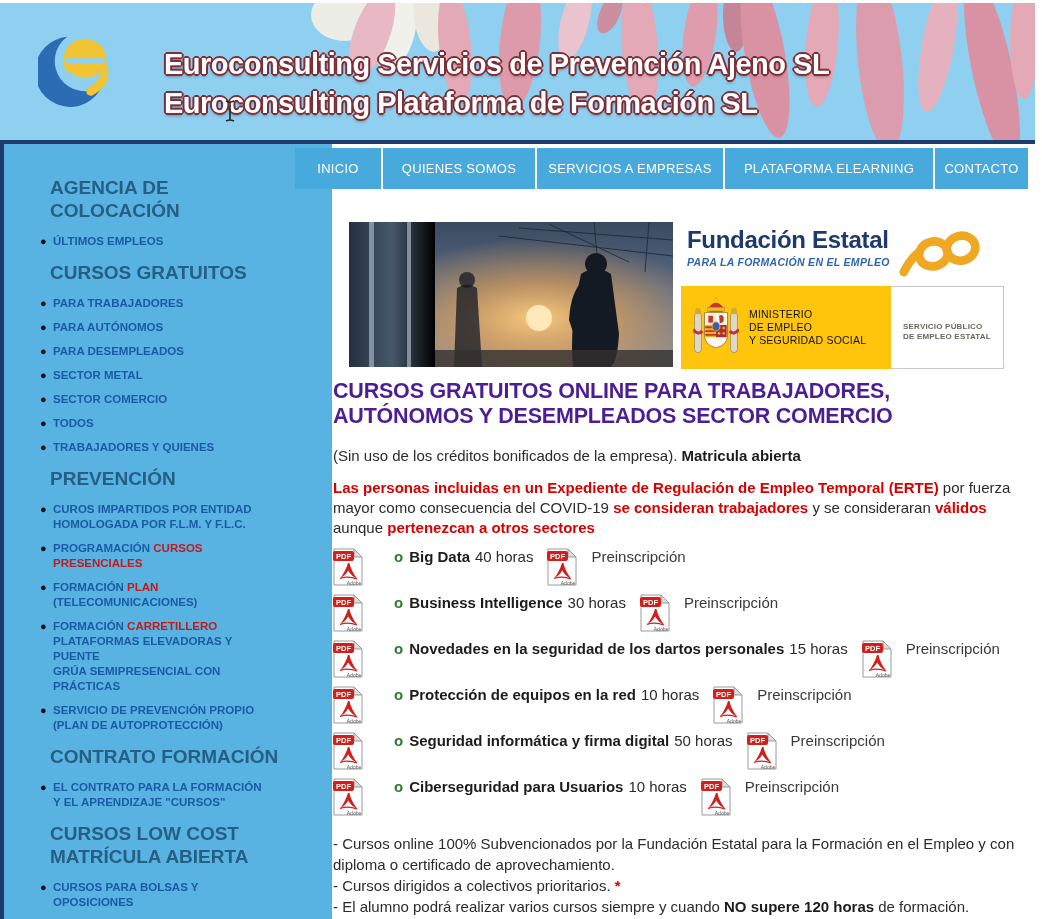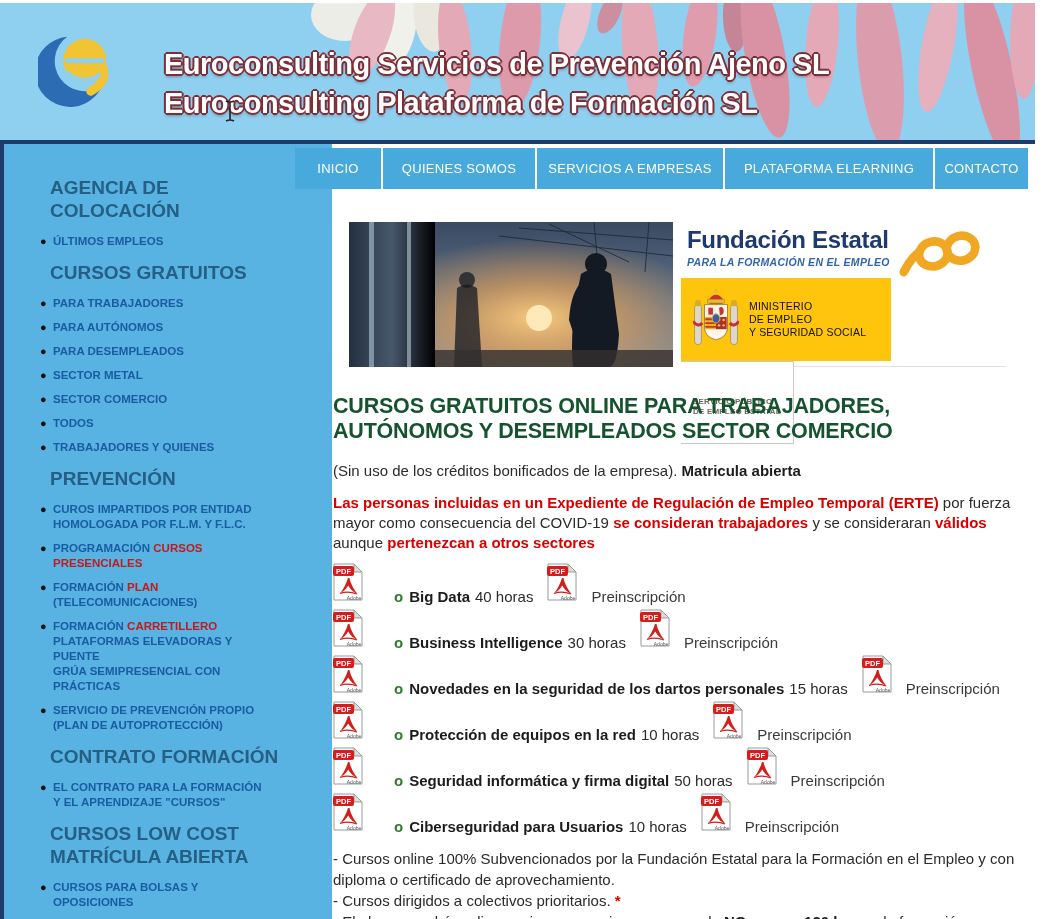--- a/index.html
+++ b/index.html
@@ -40,36 +40,36 @@
 
   
   .content { position:absolute; left:295px; top:189px; width:740px; color:#2b2b2b; }
   .banner { display:flex; margin:33px 0 0 38px;padding-left:16px; }
   .banner-photo { width:324px; height:145px; flex:0 0 324px; }
   .fundae { width:325px; height:145px; margin-left:8px; background:#fff; border-bottom:1px solid #e2e2e2; }
   .fundae-top { display:flex; padding:4px 0 0 6px; height:56px; }
   .fundae-title { font-size:24px; font-weight:bold; color:#1d3a70; letter-spacing:-0.3px; }
   .fundae-sub { font-size:10.5px; font-style:italic; font-weight:bold; color:#2f66ad; letter-spacing:.3px; margin-top:2px; }
   .fundae-inf { margin-left:8px; margin-top:2px; }
-  .fundae-bottom { display:flex; margin-top:0;flex-direction:column; }
+  .fundae-bottom { display:flex; margin-top:8px; }
   .ministerio { width:210px; height:83px; background:#ffc40c; display:flex; align-items:center; padding-left:12px; }
   .min-lines { margin-left:10px; font-size:10.5px; line-height:13px; color:#131313; letter-spacing:.2px; }
   .sepe { width:113px; height:83px; background:#fff; border:1px solid #c9c9c9; border-left:none;
     font-size:8px; font-weight:bold; color:#6b685c; line-height:10px; padding:35px 0 0 12px; letter-spacing:.2px; }
 
-  h1.page-title { margin:27px 0 0 38px; font-size:21.5px; line-height:24.5px; color:#14532d;
+  h1.page-title { margin:12px 0 0 38px; font-size:21.5px; line-height:24.5px; color:#4c1d95;
     white-space:pre-line; letter-spacing:-0.2px; }
   .intro { margin:19px 0 0 38px; font-size:15px; }
   .erte { margin:14px 0 0 38px; font-size:15px; line-height:20px; white-space:pre-line; width:712px; }
   .s-norm { font-weight:normal; color:#2b2b2b; }
   .s-bold { font-weight:bold; color:#1c1c1c; }
   .s-redbold { font-weight:bold; color:#d90000; }
 
   .courses { margin:10px 0 0 38px; }
-  .course-row { display:flex; align-items:flex-end; min-height:38px; margin-bottom:4px; }
+  .course-row { display:flex; align-items:flex-start; min-height:38px; margin-bottom:4px; }
   .pdf-slot { flex:0 0 30px; cursor:pointer; }
   .pdf-slot.left { margin-right:31px; }
   .pdf-slot.inline { margin:0 0 0 14px; }
   .course-bullet { color:#2e7d2e; font-weight:bold; font-size:15px; margin-right:6px; }
   .course-name { font-weight:bold; font-size:15px; color:#1c1c1c; }
   .course-hours { font-size:15px; margin-left:5px; }
   .course-action { font-size:15px; color:#3a3a3a; margin-left:14px; cursor:pointer; }
 
   .notes { margin:13px 0 0 38px; font-size:15px; line-height:21px; width:720px; white-space:pre-line; }
 </style>

